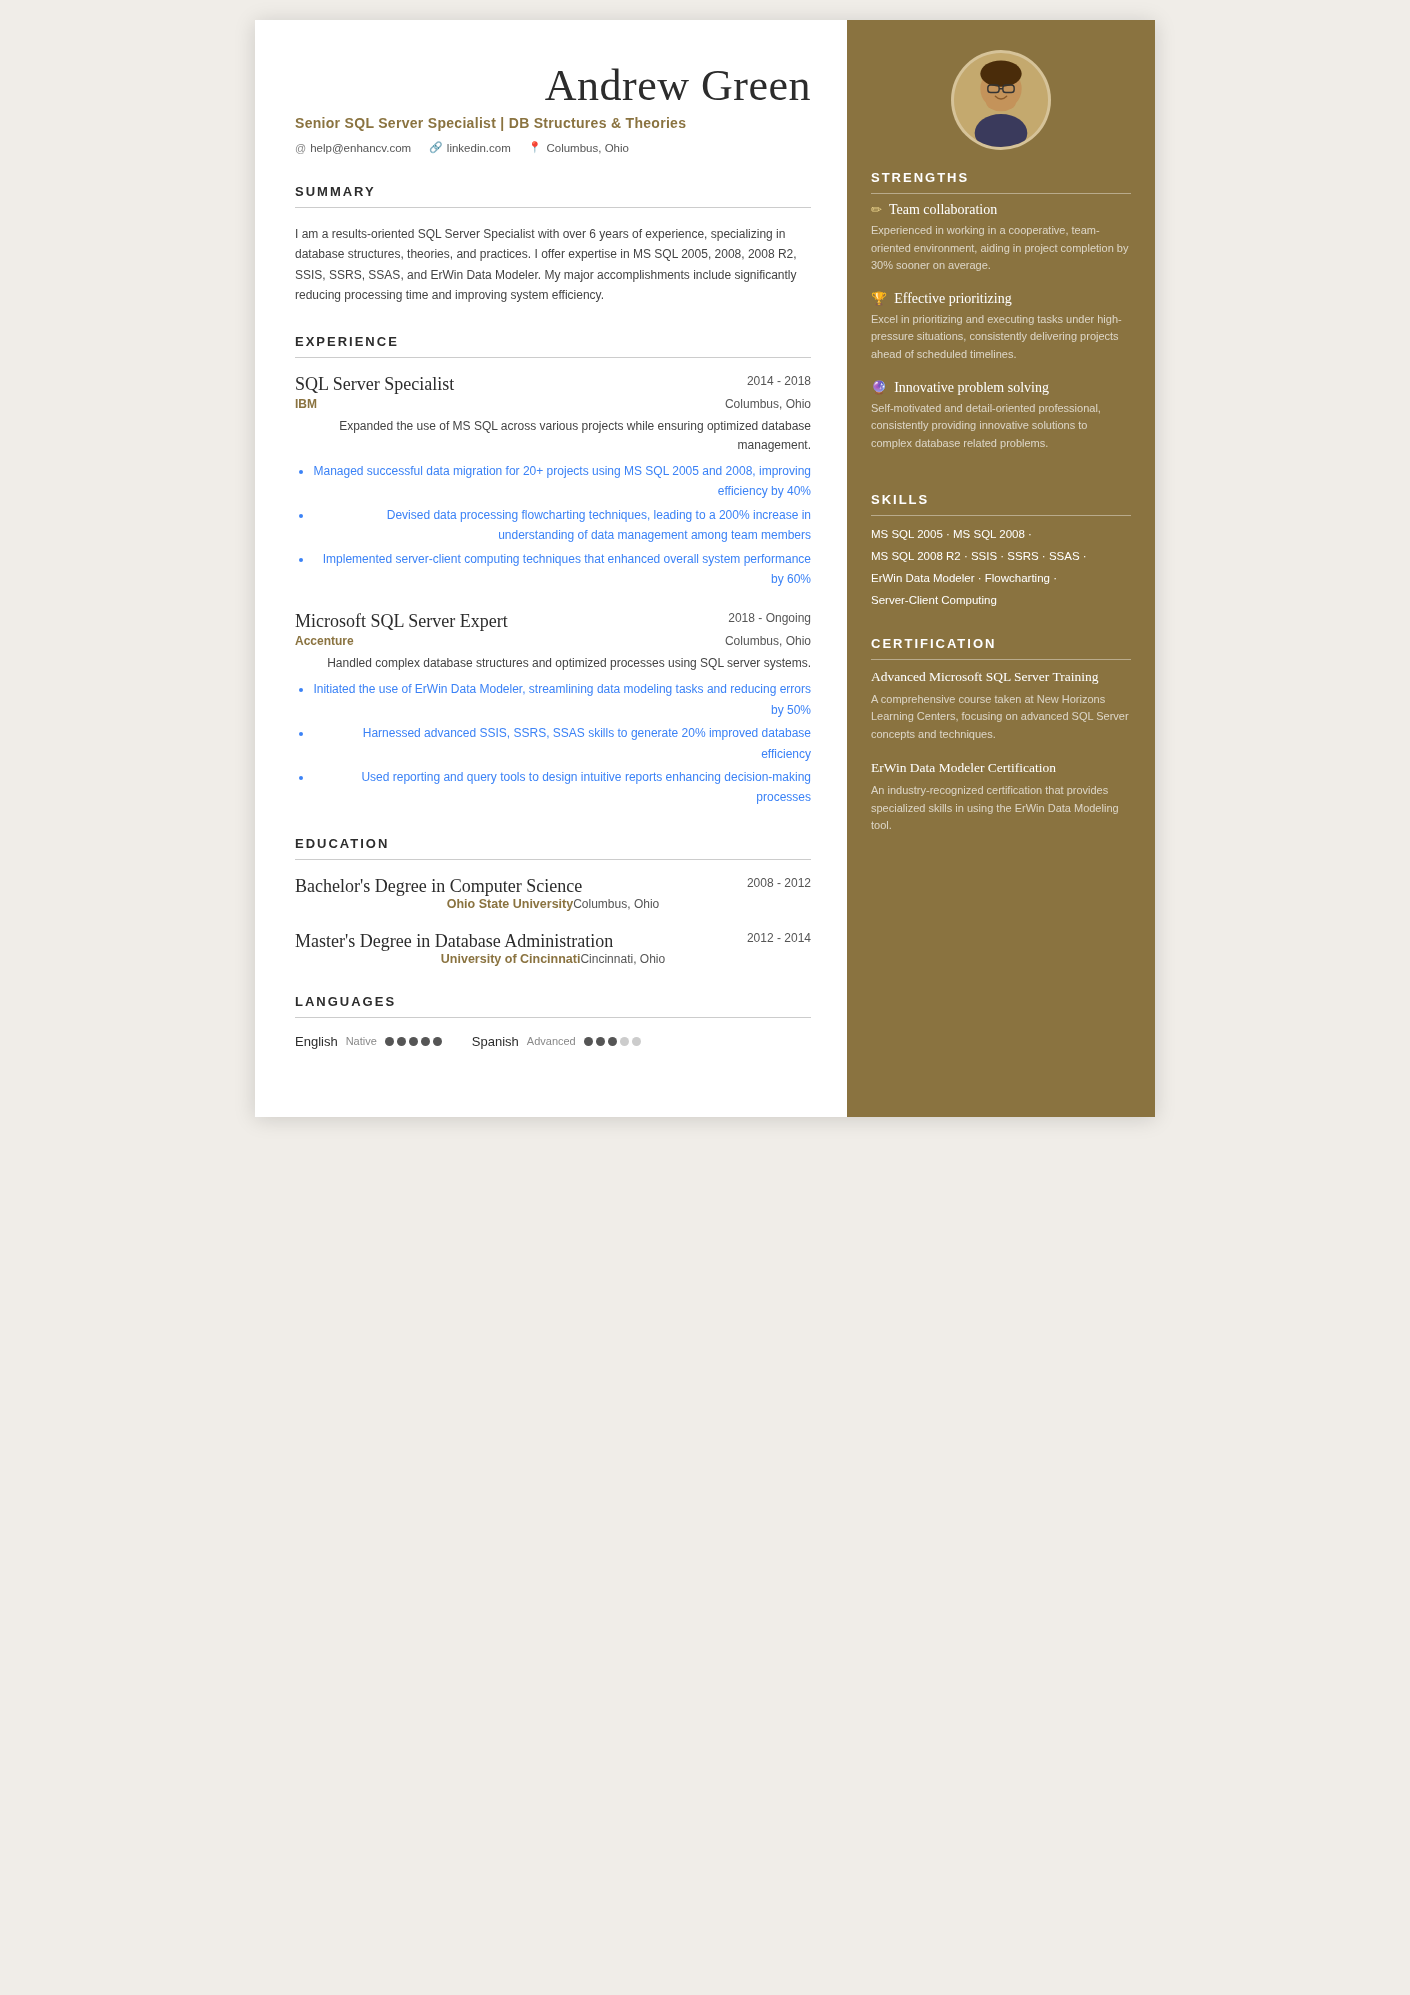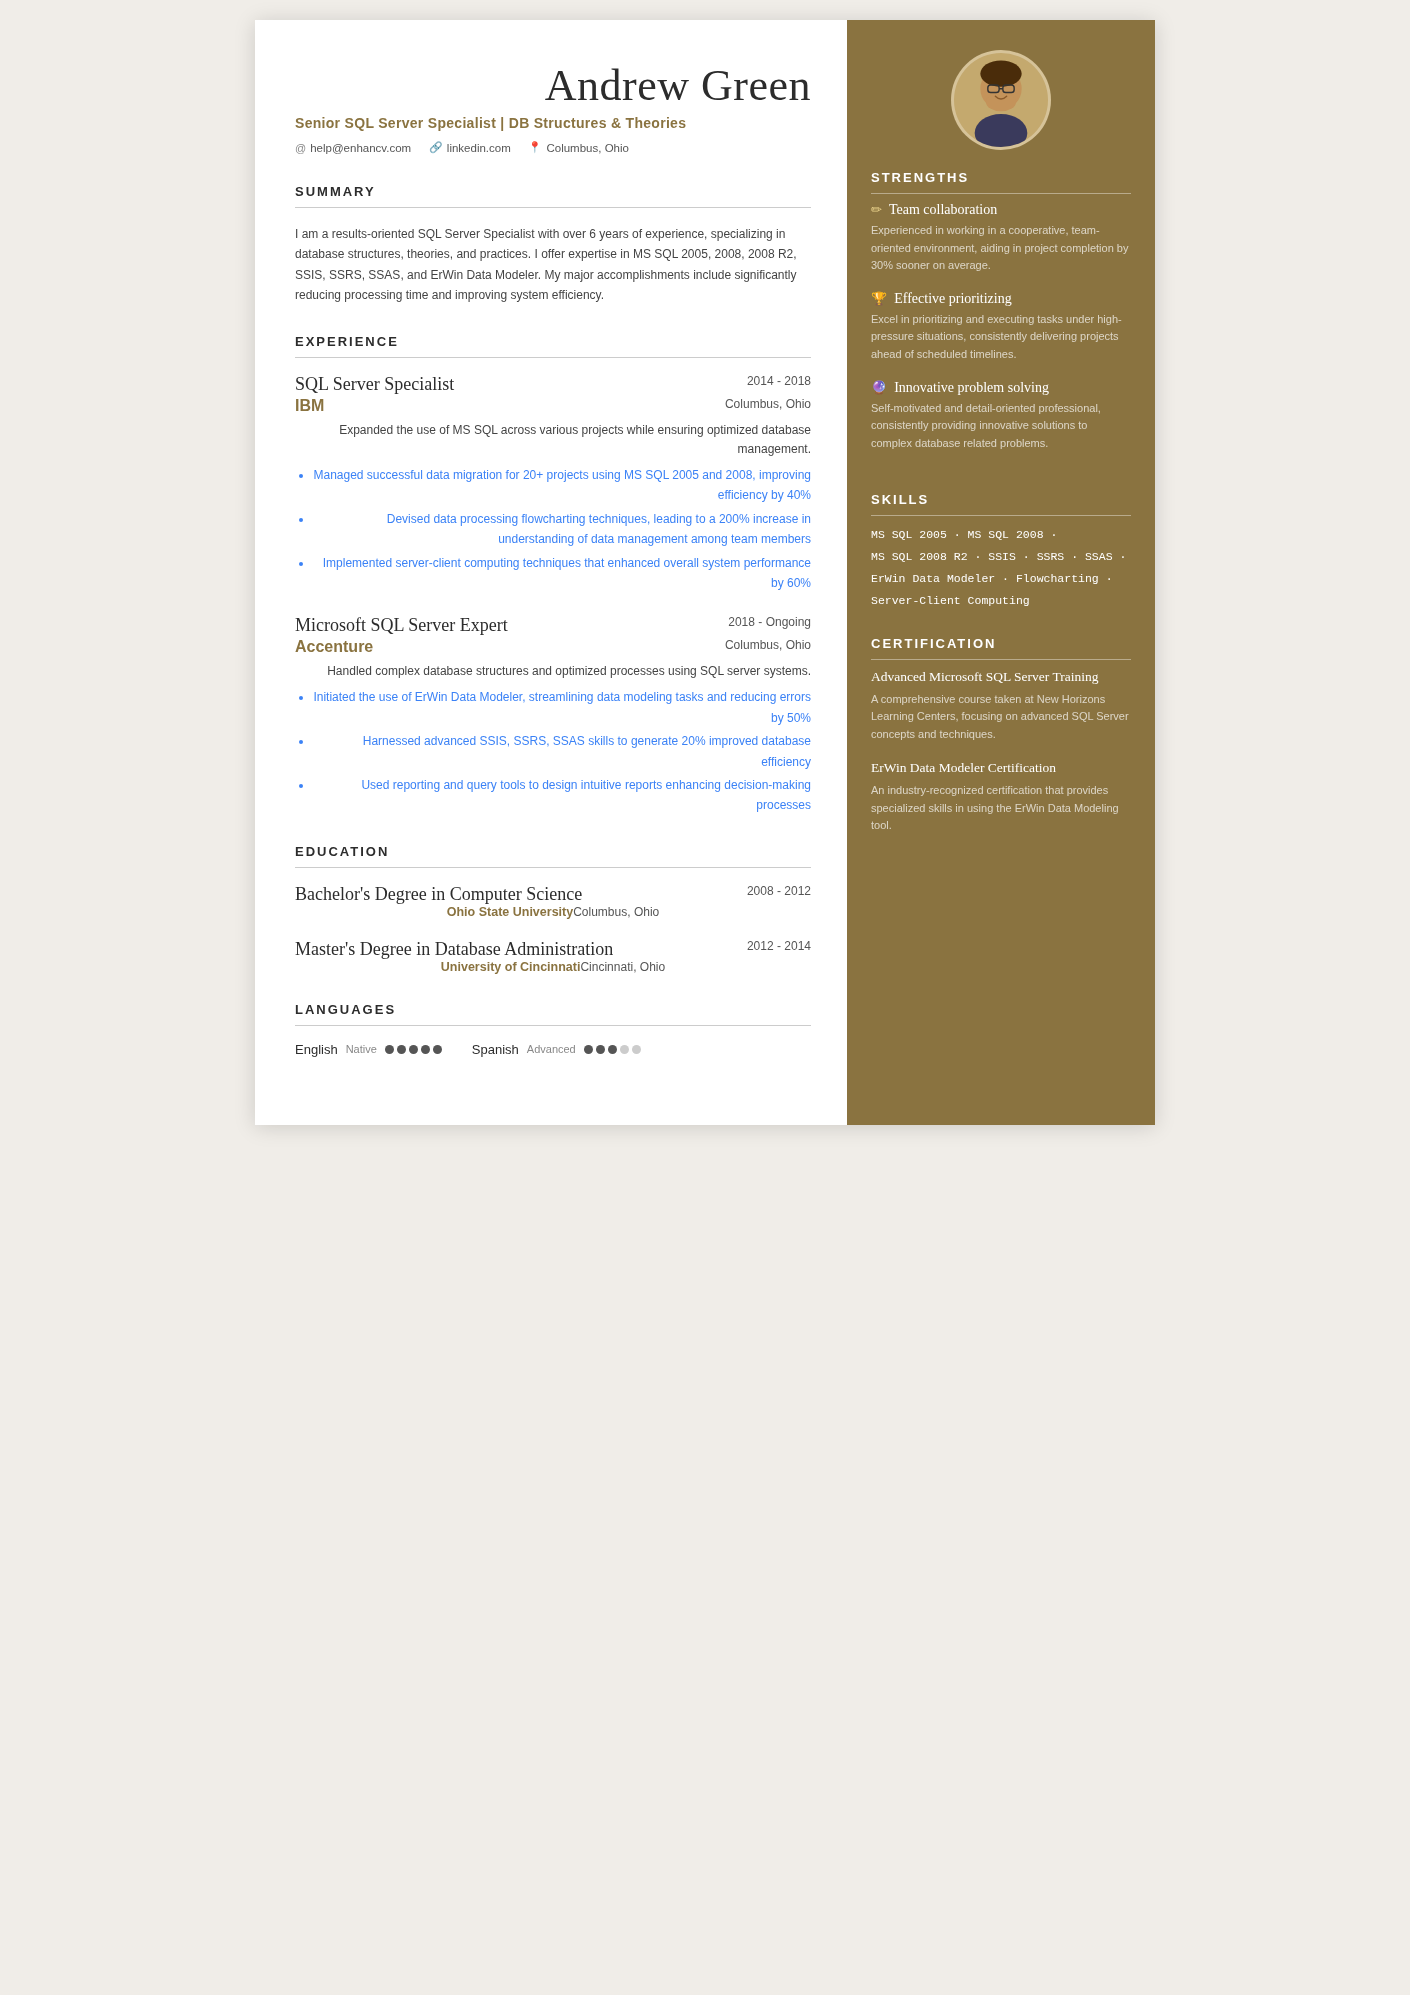--- a/index.html
+++ b/index.html
@@ -101,21 +101,21 @@
       font-size: 12px;
       color: #555;
     }
     .job-company-row {
       display: flex;
       justify-content: space-between;
       margin-bottom: 6px;
     }
     .job-company {
       font-family: Arial, sans-serif;
-      font-size: 16px;
+      font-size: 12px;
       color: #8a7340;
       font-weight: 600;
     }
     .job-location {
       font-family: Arial, sans-serif;
       font-size: 12px;
       color: #555;
     }
     .job-desc {
       font-family: Arial, sans-serif;
@@ -255,21 +255,21 @@
       font-size: 13px;
       color: #e8d08a;
     }
     .strength-desc {
       font-family: Arial, sans-serif;
       font-size: 11px;
       color: rgba(255,255,255,0.7);
       line-height: 1.6;
     }
     .skills-list {
-      font-family: Liberation Mono, monospace;
+      font-family: Liberation Sans, sans-serif;
       font-size: 11.5px;
       color: #fff;
       line-height: 1.9;
     }
     .cert-item {
       margin-bottom: 16px;
     }
     .cert-title {
       font-size: 13.5px;
       color: #fff;

